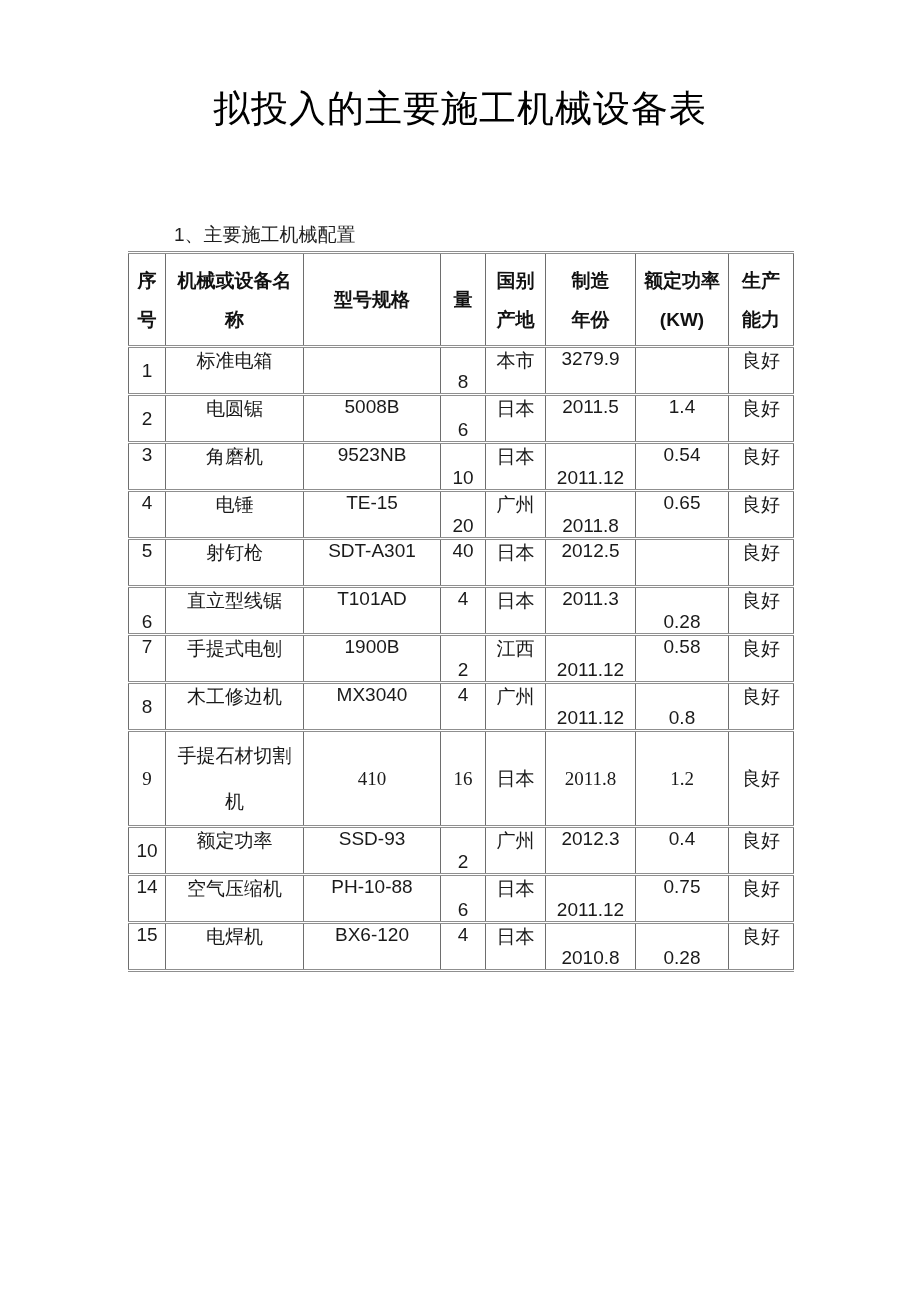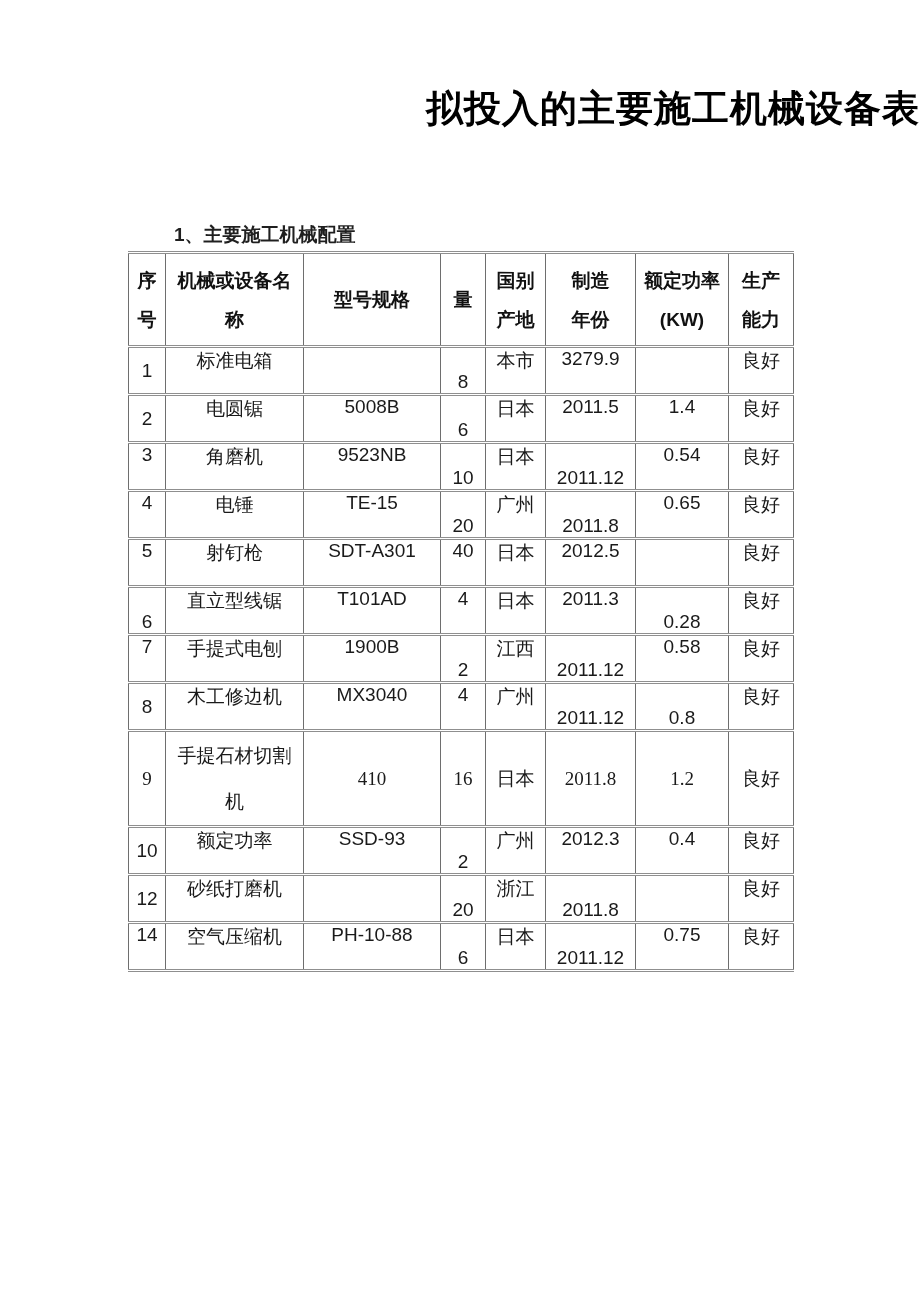--- a/index.html
+++ b/index.html
@@ -7,32 +7,31 @@
   body {
     width: 920px; height: 1302px;
     position: relative;
     font-family: "Liberation Sans", sans-serif;
     color: #1a1a1a;
     overflow: hidden;
   }
   .doc-title {
     position: absolute;
     top: 84px; left: 0; width: 920px;
-    text-align: right;
+    text-align: center;
     font-size: 37px;
-    font-weight: bold;
+    font-weight: normal;
     color: #000000;
     letter-spacing: 1px;
   }
   .section-heading {
     position: absolute;
     top: 222px; left: 174px;
     font-size: 19px;
     color: #1f1f1f;
-    font-weight: bold;
   }
   table.equip {
     position: absolute;
     top: 251px; left: 128px;
     width: 665px;
     border-collapse: collapse;
     table-layout: fixed;
     font-size: 19px;
     color: #1a1a1a;
   }
@@ -193,33 +192,33 @@
         <td class="va-m">10</td>
         <td class="va-t">额定功率</td>
         <td class="va-t">SSD-93</td>
         <td class="va-b">2</td>
         <td class="va-t">广州</td>
         <td class="va-t">2012.3</td>
         <td class="va-t">0.4</td>
         <td class="va-t">良好</td>
       </tr>
       <tr>
-        <td class="va-m">12</td>
-        <td class="va-t">砂纸打磨机</td>
-        <td class="va-t"></td>
-        <td class="va-b">20</td>
-        <td class="va-t">浙江</td>
-        <td class="va-b">2011.8</td>
-        <td class="va-t"></td>
-        <td class="va-t">良好</td>
-      </tr>
-      <tr>
         <td class="va-t">14</td>
         <td class="va-t">空气压缩机</td>
         <td class="va-t">PH-10-88</td>
         <td class="va-b">6</td>
         <td class="va-t">日本</td>
         <td class="va-b">2011.12</td>
         <td class="va-t">0.75</td>
         <td class="va-t">良好</td>
       </tr>
+      <tr>
+        <td class="va-t">15</td>
+        <td class="va-t">电焊机</td>
+        <td class="va-t">BX6-120</td>
+        <td class="va-t">4</td>
+        <td class="va-t">日本</td>
+        <td class="va-b">2010.8</td>
+        <td class="va-b">0.28</td>
+        <td class="va-t">良好</td>
+      </tr>
     </tbody>
 </table>
 
 </body></html>

